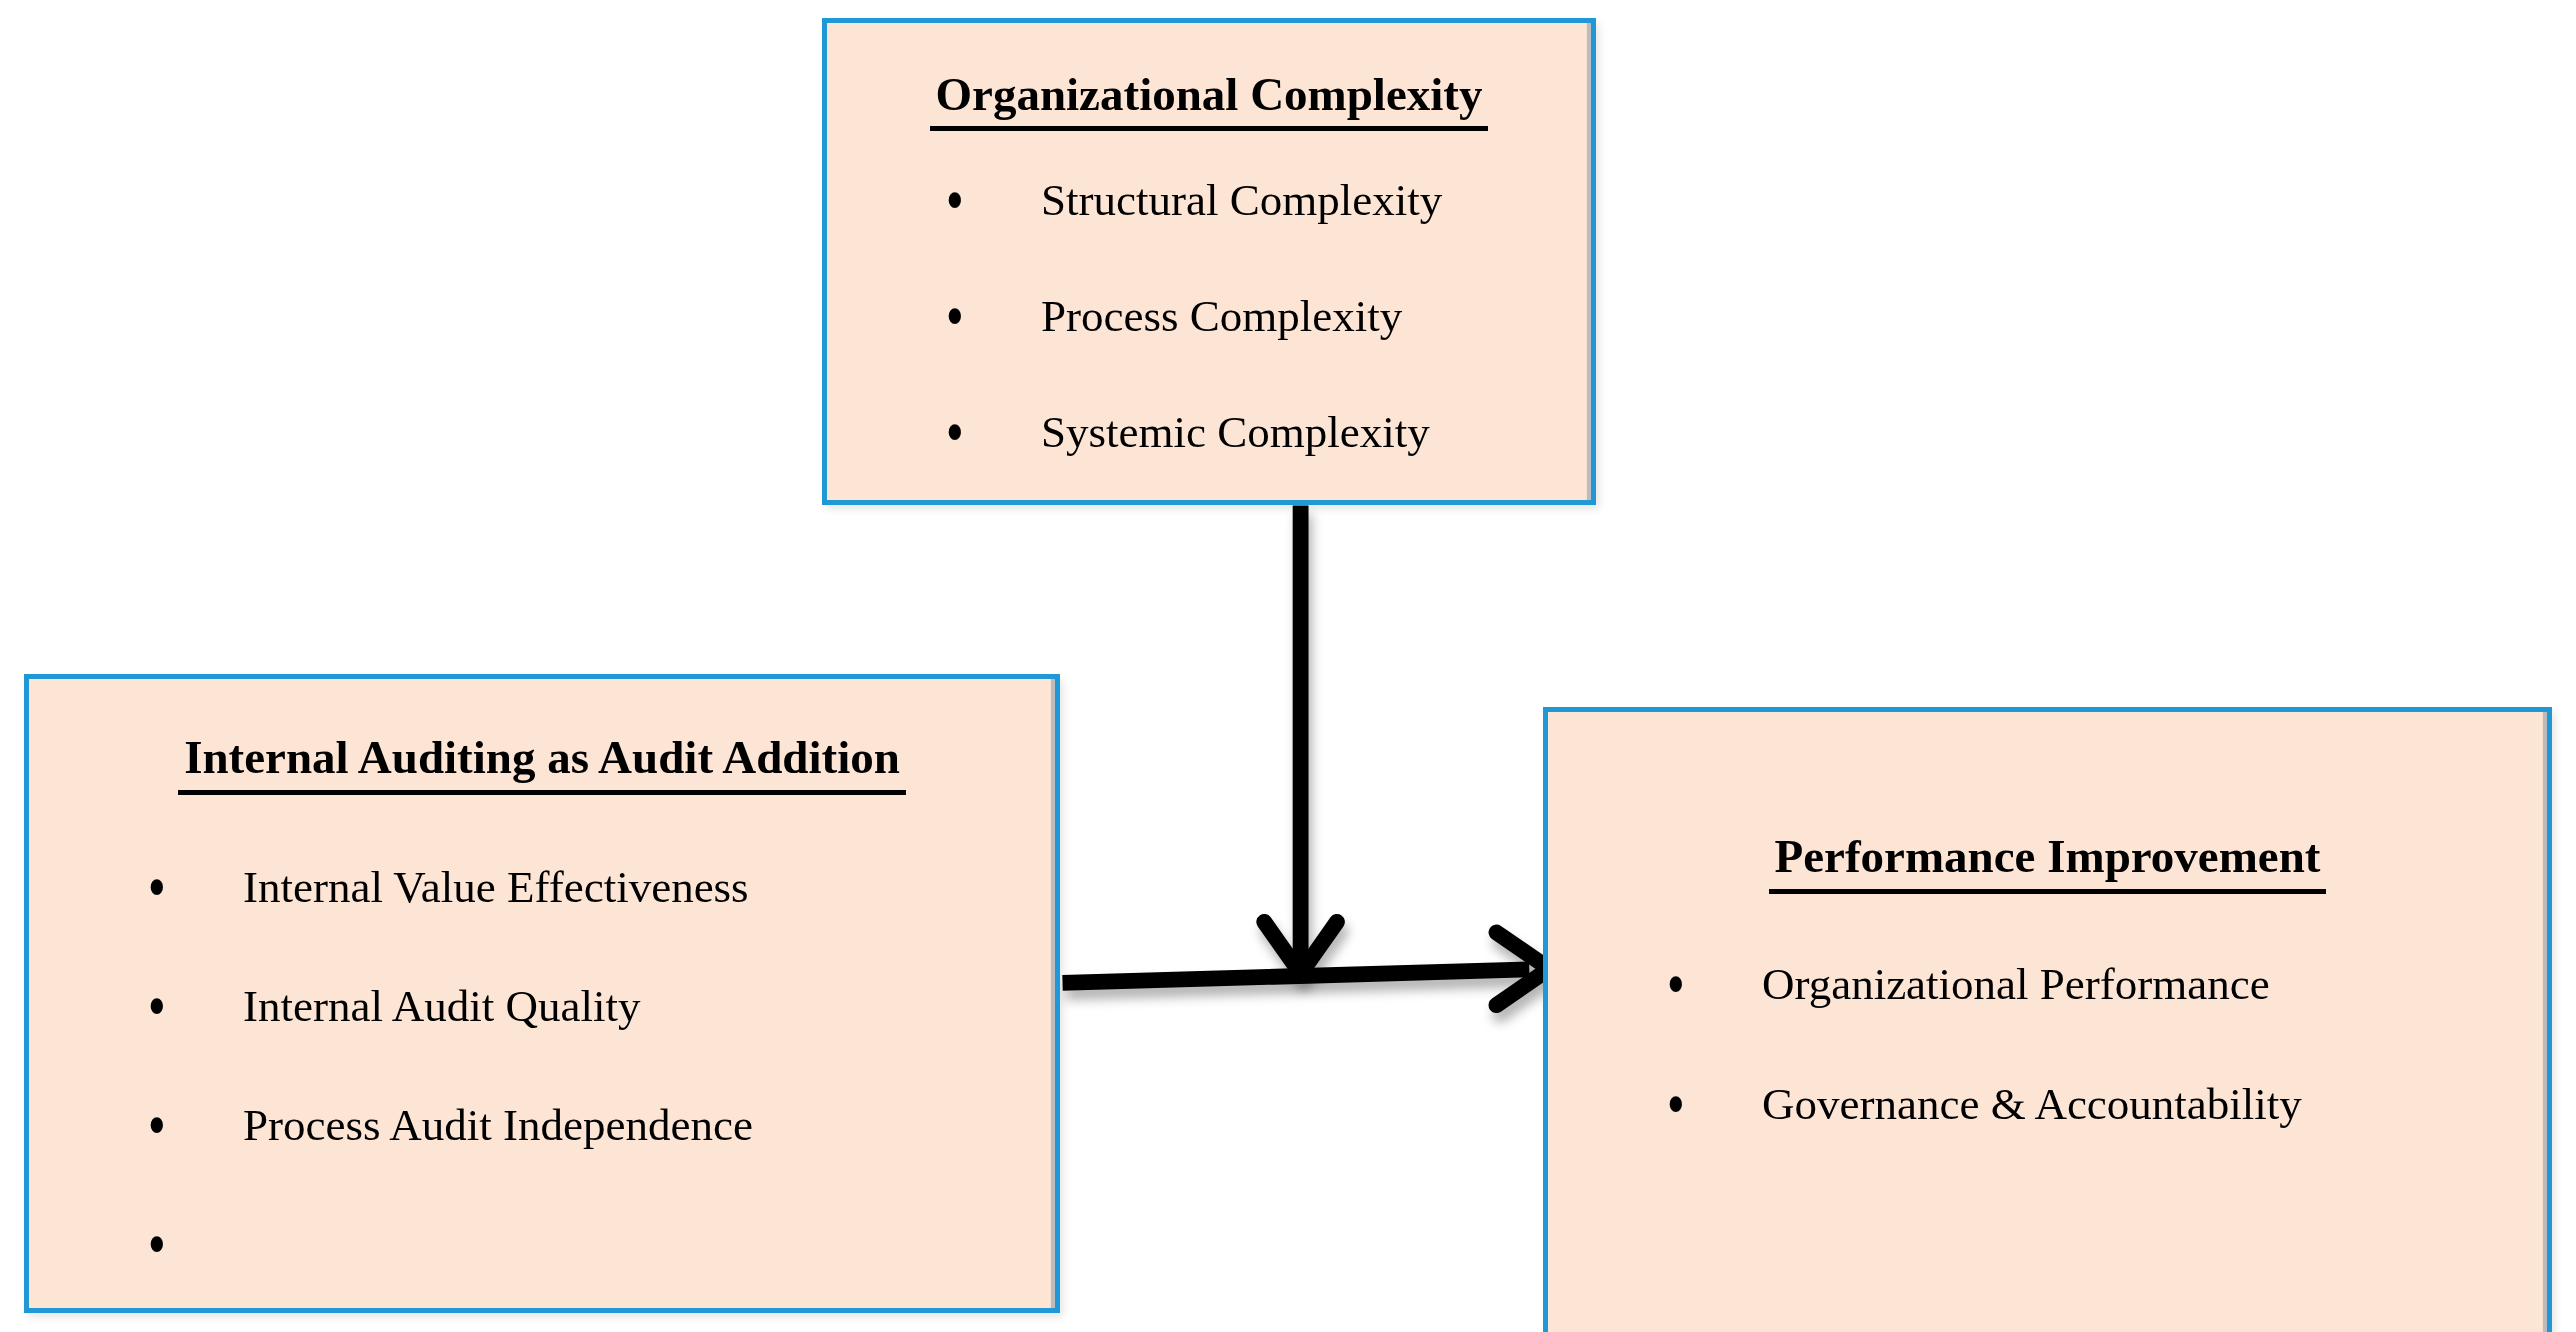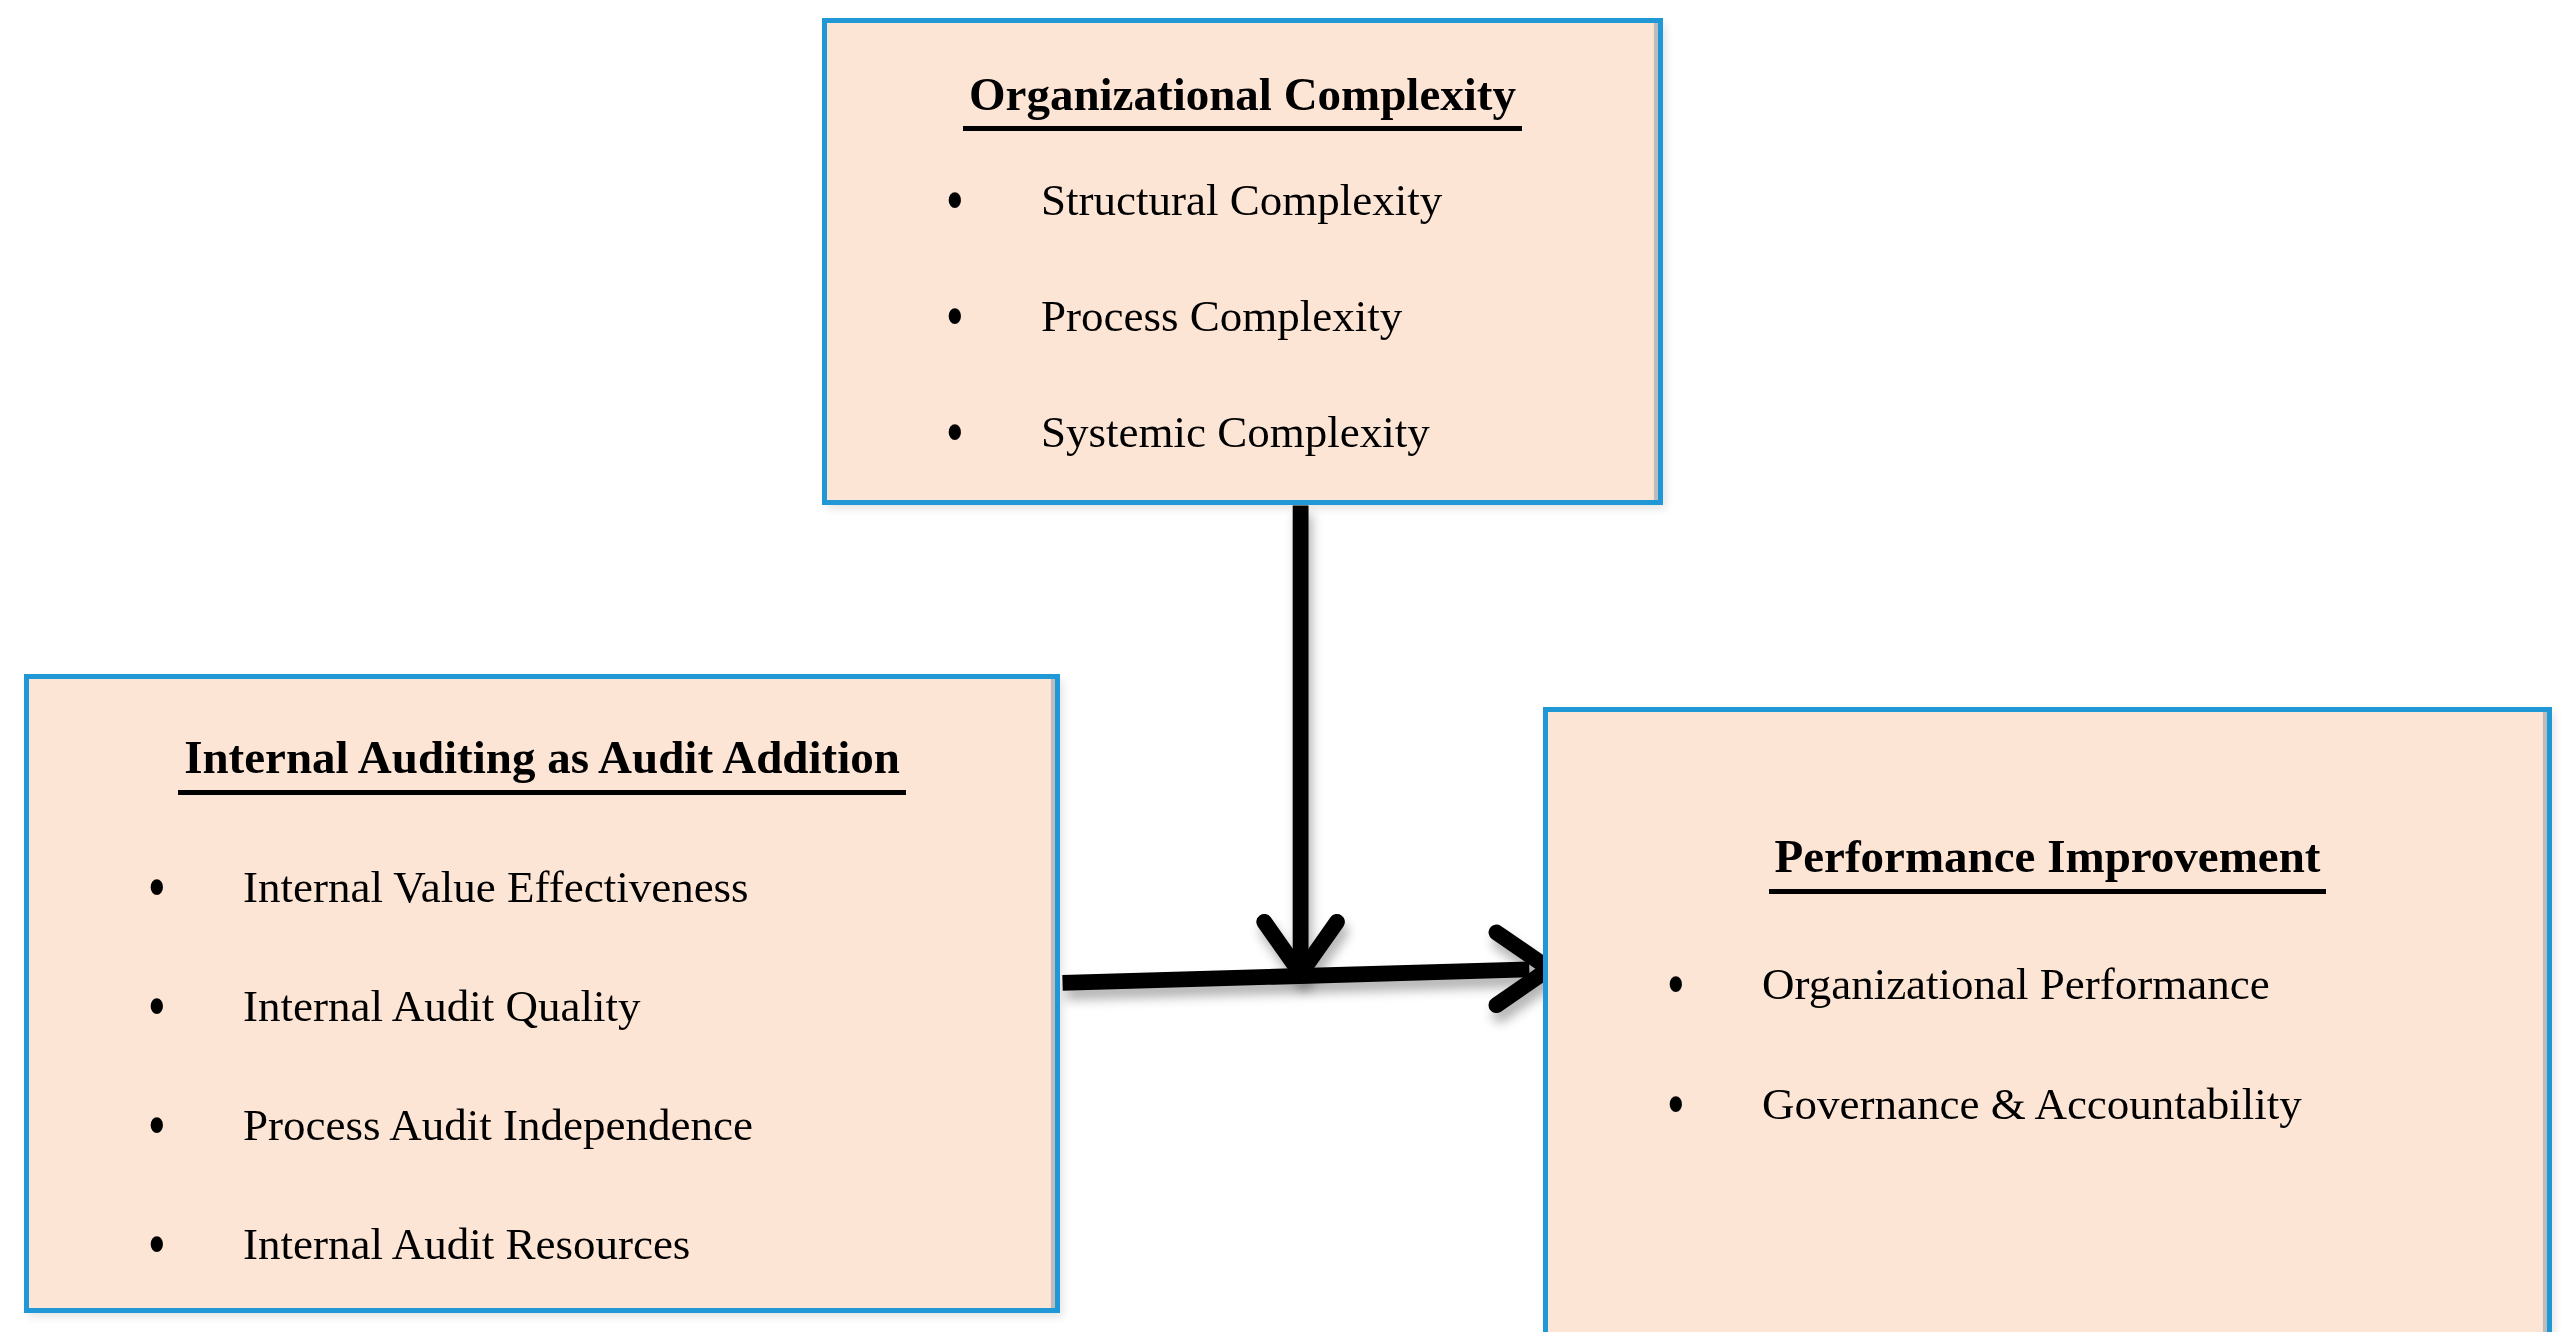--- a/index.html
+++ b/index.html
@@ -21,21 +21,21 @@
     overflow: hidden;
   }
   .box {
     position: absolute;
     background: var(--box-fill);
     border: 5.9px solid var(--box-border);
     
     box-shadow: inset -4.1px 0 0 rgba(110, 135, 155, 0.45),
                 3.5px 4.7px 8.2px rgba(0, 0, 0, 0.10);
   }
-  .box-top   { left: 822px; top: 17.6px;   width: 841px; height: 487px;  }
+  .box-top   { left: 822px; top: 17.6px;   width: 774px; height: 487px;  }
   .box-left  { left: 24px;   top: 674px; width: 1036px; height: 639px; }
   .box-right { left: 1543px; top: 707px; width: 1009px; height: 678px;  }
 
   .box-title {
     text-align: center;
     font-weight: bold;
     font-size: 47px;
     line-height: 56px;
     white-space: nowrap;
   }
@@ -135,21 +135,20 @@
     <li>
       <span class="dot">•</span>
       <span>Internal Audit Quality</span>
     </li>
     <li>
       <span class="dot">•</span>
       <span>Process Audit Independence</span>
     </li>
     <li>
       <span class="dot">•</span>
-      <span>Internal Audit Resources</span>
     </li>
   </ul>
 </div>
 
 <div class="box box-right">
   <div class="box-title">
     <span class="u">Performance Improvement</span>
   </div>
   <ul class="bullets">
     <li>

